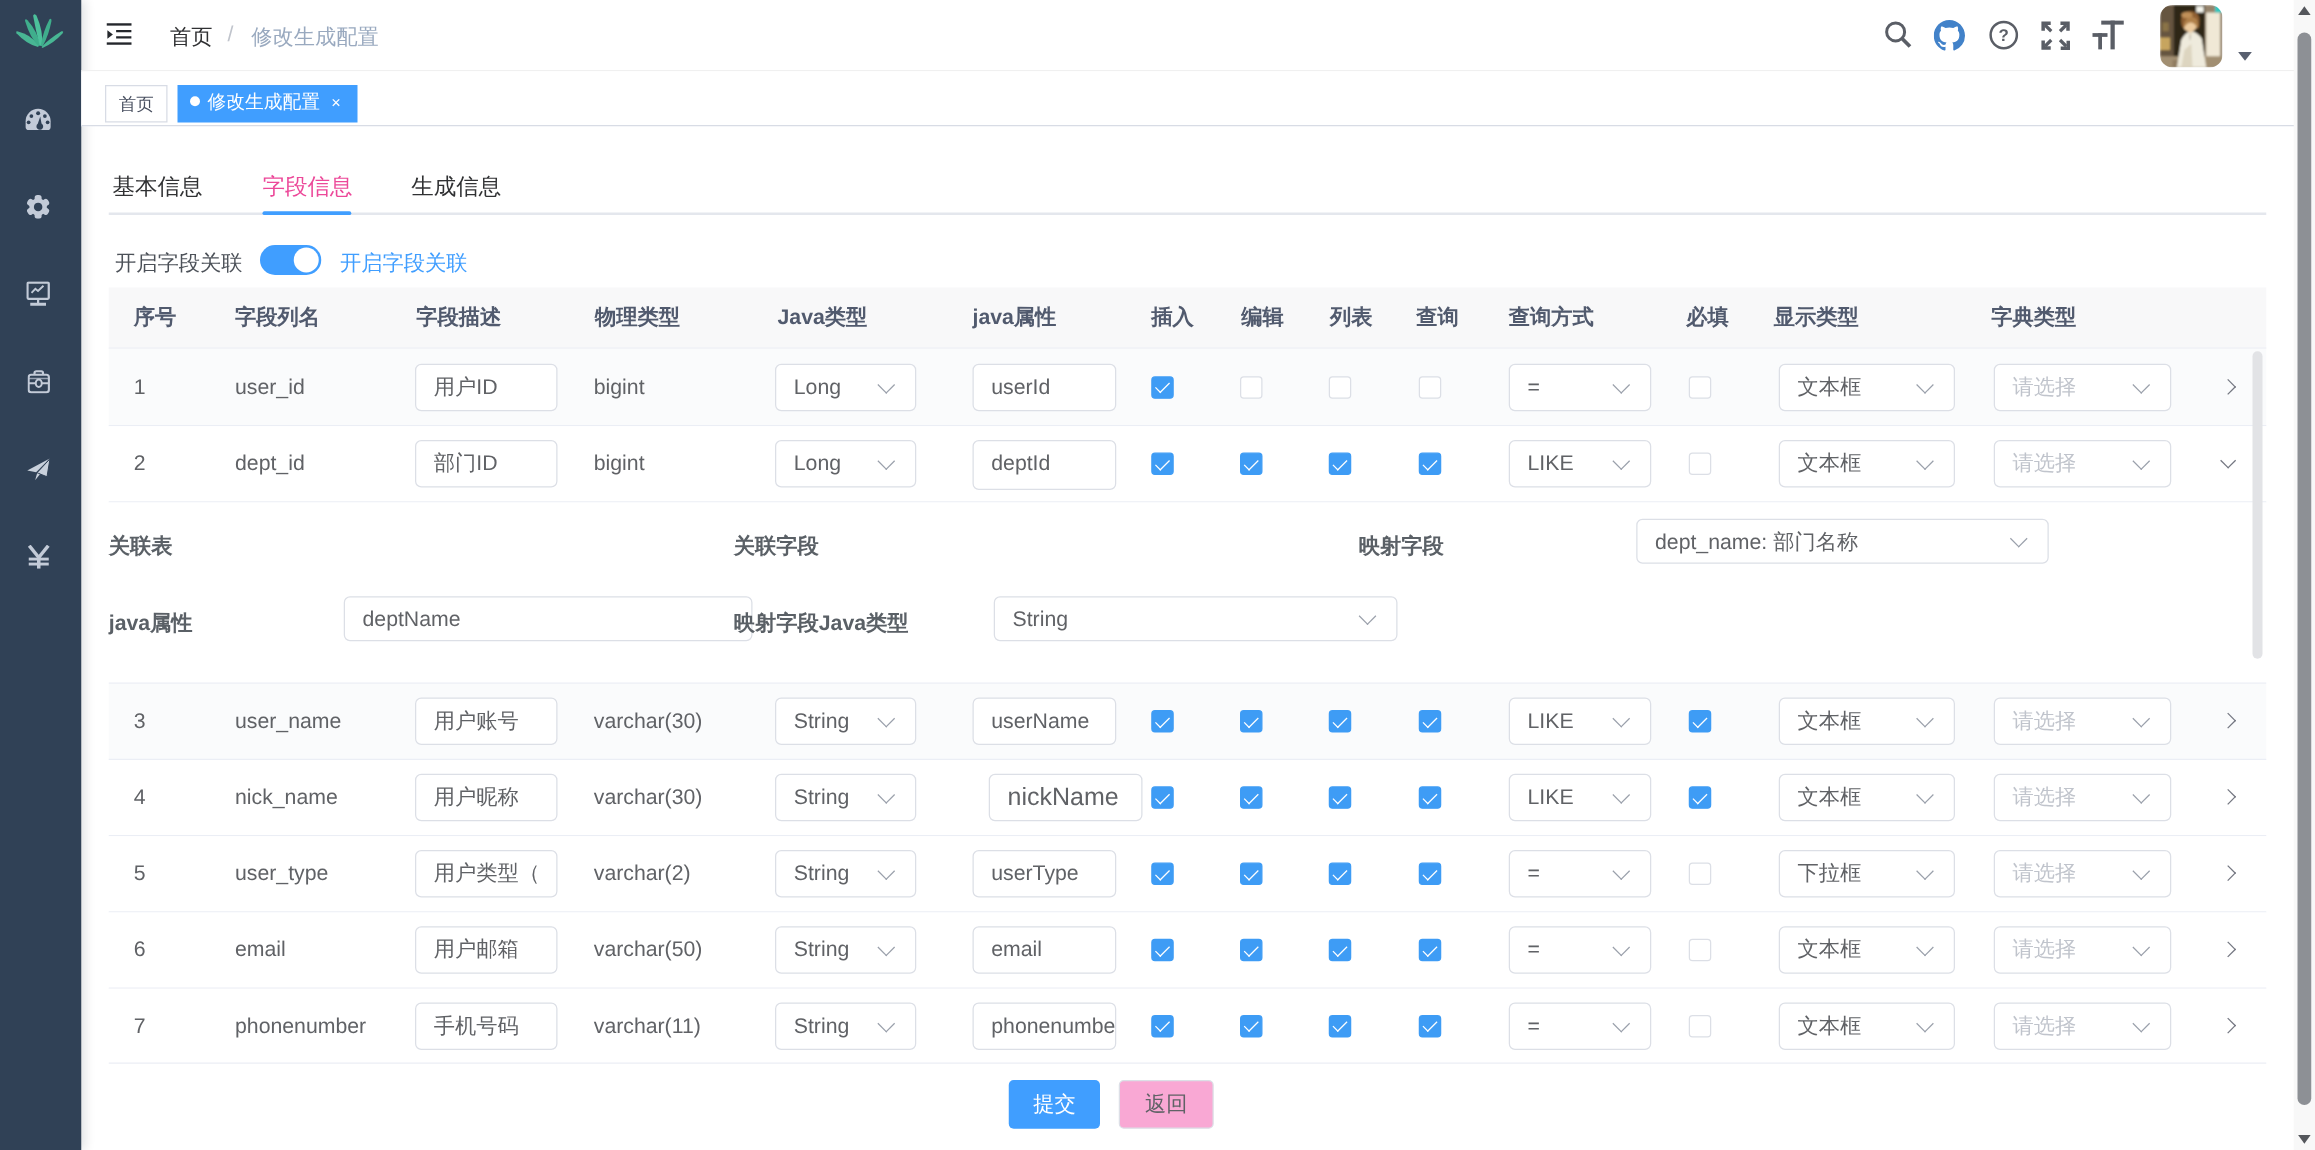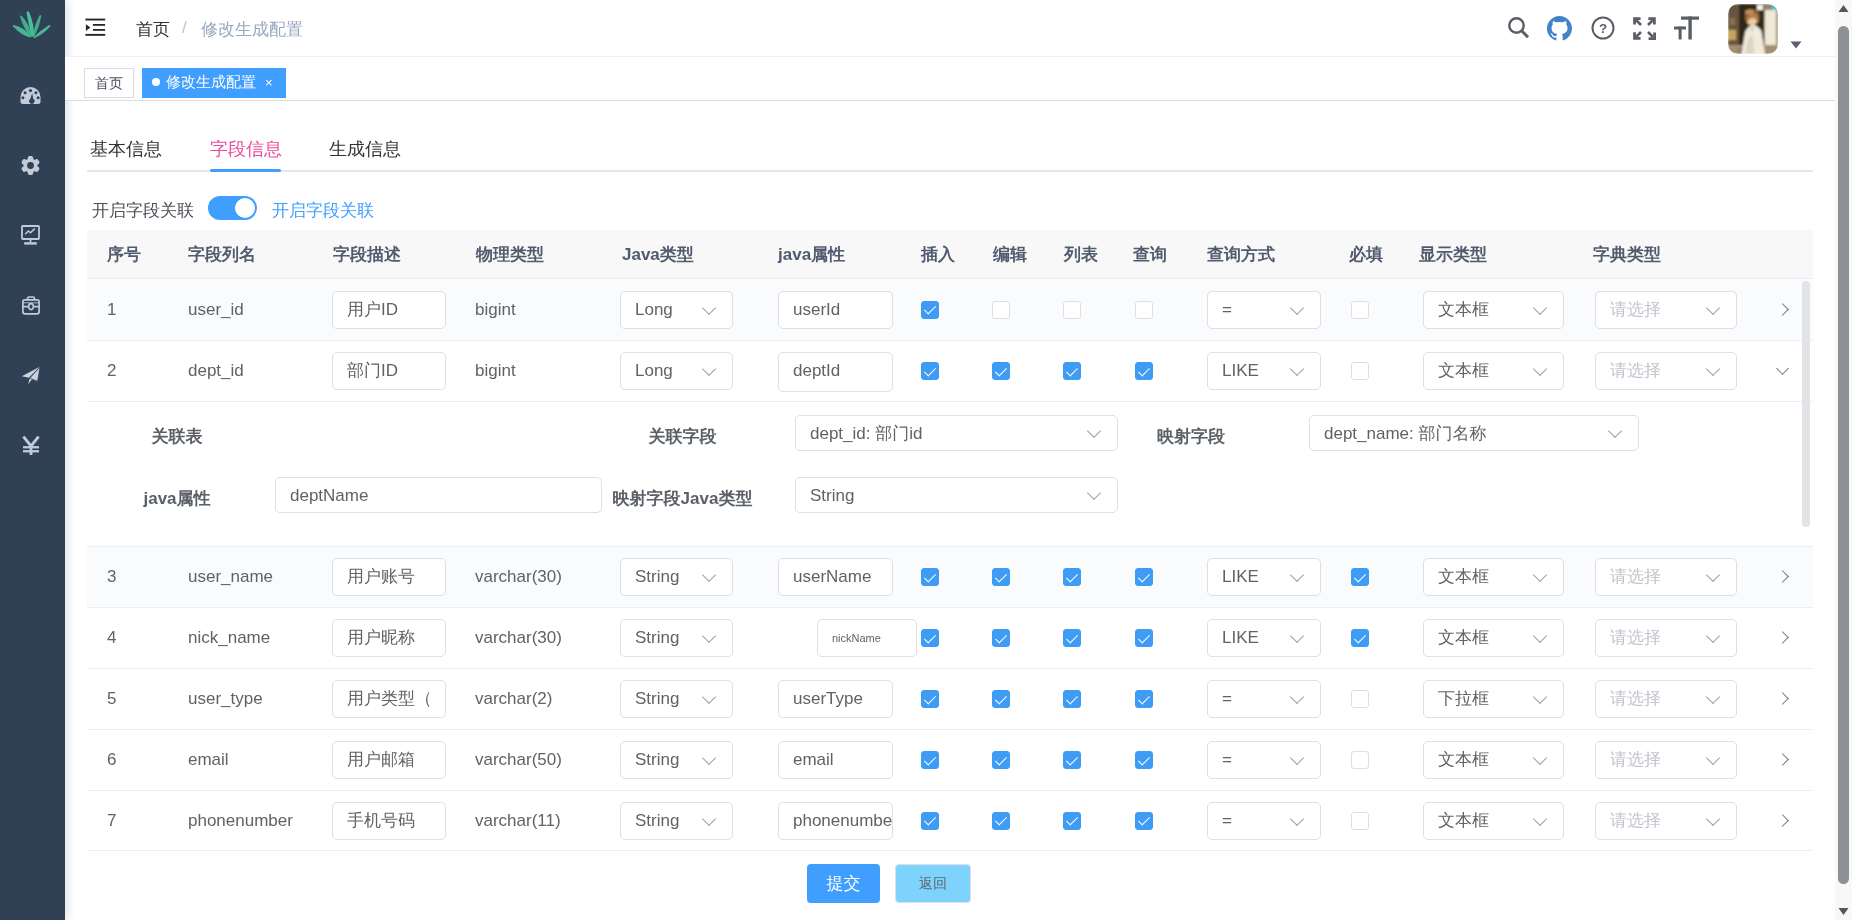--- a/index.html
+++ b/index.html
@@ -14,21 +14,21 @@
 border-radius:3px;background:#fff}
 .cb.on{background:#3e9cf5;border-color:#3e9cf5}
 .cb.on::after{content:"";position:absolute;left:5px;top:1.6px;width:5px;height:10px;
 border:1.9px solid #fff;border-top:none;border-left:none;transform:rotate(45deg)}
 .trow{position:absolute;left:87px;width:1726px;border-bottom:1px solid #ebeef5;background:#fff}
 .trow .ct{position:absolute;top:50%;transform:translateY(-50%);font-size:17px;color:#606266;white-space:nowrap}
 .thead{position:absolute;left:87px;top:230px;width:1726px;height:49px;background:#f8f8f9;border-bottom:1px solid #ebeef5}
 .thead .ht{position:absolute;top:50%;transform:translateY(-50%);font-size:17px;font-weight:bold;color:#515a6e;white-space:nowrap}
 .thead .ht[style*="translate(-50%"]{transform:translate(-50%,-50%)}
 .texp{position:absolute;left:87px;top:402px;width:1726px;height:145px;background:#fff;border-bottom:1px solid #ebeef5}
-.texp .xl{position:absolute;text-align:center;font-size:17px;font-weight:bold;color:#5a6066;white-space:nowrap}
+.texp .xl{position:absolute;text-align:left;font-size:17px;font-weight:bold;color:#5a6066;white-space:nowrap}
 .arr-r,.arr-d{position:absolute;top:50%;width:12px;height:12px}
 .arr-r::after{content:"";position:absolute;left:2px;top:-5px;width:8px;height:8px;border-top:1.6px solid #737680;border-right:1.6px solid #737680;transform:rotate(45deg)}
 .arr-d::after{content:"";position:absolute;left:2px;top:-7px;width:8px;height:8px;border-right:1.6px solid #737680;border-bottom:1.6px solid #737680;transform:rotate(45deg)}
 .tag{position:absolute;top:68px;height:30px;line-height:28px;font-size:14px}
 </style></head>
 <body>
 
 <div class="abs" style="left:0;top:0;width:65px;height:920px;background:#304156;box-shadow:3px 0 8px rgba(0,21,41,.12)">
 
 <svg class="abs" style="left:9px;top:9px" width="44" height="32" viewBox="0 0 44 32">
@@ -268,21 +268,21 @@
     <div class="sel" style="left:1336px;width:141px;top:50%;margin-top:-19px;height:38px;font-size:17px">文本框</div>
     <div class="sel ph" style="left:1508px;width:142px;top:50%;margin-top:-19px;height:38px;font-size:17px">请选择</div>
     <span class="arr-r" style="left:1689px"></span>
   </div>
 <div class="trow" style="top:608px;height:61px;">
     <span class="ct" style="left:20px">4</span>
     <span class="ct" style="left:101px">nick_name</span>
     <div class="inp" style="left:245px;width:114px;top:50%;margin-top:-19px;height:38px;font-size:17px">用户昵称</div>
     <span class="ct" style="left:388px">varchar(30)</span>
     <div class="sel" style="left:533px;width:113px;top:50%;margin-top:-19px;height:38px;font-size:17px">String</div>
-    <div class="inp" style="left:730px;width:100px;top:50%;margin-top:-19px;height:38px;font-size:11px">nickName</div>
+    <div class="inp" style="left:704px;width:123px;top:50%;margin-top:-19px;height:38px;font-size:20px">nickName</div>
     <span class="cb on" style="left:834px"></span>
     <span class="cb on" style="left:905px"></span>
     <span class="cb on" style="left:976px"></span>
     <span class="cb on" style="left:1048px"></span>
     <div class="sel" style="left:1120px;width:114px;top:50%;margin-top:-19px;height:38px;font-size:17px">LIKE</div>
     <span class="cb on" style="left:1264px"></span>
     <div class="sel" style="left:1336px;width:141px;top:50%;margin-top:-19px;height:38px;font-size:17px">文本框</div>
     <div class="sel ph" style="left:1508px;width:142px;top:50%;margin-top:-19px;height:38px;font-size:17px">请选择</div>
     <span class="arr-r" style="left:1689px"></span>
   </div>
@@ -333,33 +333,32 @@
     <span class="cb on" style="left:1048px"></span>
     <div class="sel" style="left:1120px;width:114px;top:50%;margin-top:-19px;height:38px;font-size:17px">=</div>
     <span class="cb" style="left:1264px"></span>
     <div class="sel" style="left:1336px;width:141px;top:50%;margin-top:-19px;height:38px;font-size:17px">文本框</div>
     <div class="sel ph" style="left:1508px;width:142px;top:50%;margin-top:-19px;height:38px;font-size:17px">请选择</div>
     <span class="arr-r" style="left:1689px"></span>
   </div>
 <div class="texp">
 <span class="xl" style="left:0;width:180px;top:23px">关联表</span>
 <span class="xl" style="left:500px;width:191px;top:23px">关联字段</span>
-<div class="sel" style="left:708px;width:323px;top:13px;height:36px;font-size:17px">dept_id: 部门id</div>
 <span class="xl" style="left:1000px;width:208px;top:23px">映射字段</span>
 <div class="sel" style="left:1222px;width:330px;top:13px;height:36px;font-size:17px">dept_name: 部门名称</div>
 <span class="xl" style="left:0;width:180px;top:85px">java属性</span>
 <div class="inp" style="left:188px;width:327px;top:75px;height:36px;font-size:17px">deptName</div>
 <span class="xl" style="left:500px;width:191px;top:85px">映射字段Java类型</span>
 <div class="sel" style="left:708px;width:323px;top:75px;height:36px;font-size:17px">String</div>
 </div>
 
 <div class="abs" style="left:1802px;top:281px;width:8px;height:246px;border-radius:4px;background:#e2e3e6"></div>
 
 <div class="abs" style="left:807px;top:864px;width:73px;height:39px;background:#409eff;border-radius:4px;color:#fff;font-size:17px;text-align:center;line-height:39px">提交</div>
-<div class="abs" style="left:895px;top:864px;width:76px;height:39px;background:#7dd3fc;border:1px solid #dcdfe6;border-radius:4px;color:#606266;font-size:14px;text-align:center;line-height:37px">返回</div>
+<div class="abs" style="left:895px;top:864px;width:76px;height:39px;background:#f9a8d4;border:1px solid #dcdfe6;border-radius:4px;color:#606266;font-size:17px;text-align:center;line-height:37px">返回</div>
 
 <div class="abs" style="left:1835px;top:0;width:17px;height:920px;background:#f8f8f8"></div>
 <div class="abs" style="left:1838px;top:26px;width:11px;height:858px;border-radius:6px;background:#8d9095"></div>
 <svg class="abs" style="left:1838px;top:4px" width="11" height="9">
     <path d="M5.5 1 L10.5 8 L0.5 8 Z" fill="#55575c"></path>
   </svg>
 <svg class="abs" style="left:1838px;top:907px" width="11" height="9">
     <path d="M5.5 8 L10.5 1 L0.5 1 Z" fill="#55575c"></path>
   </svg>
 

